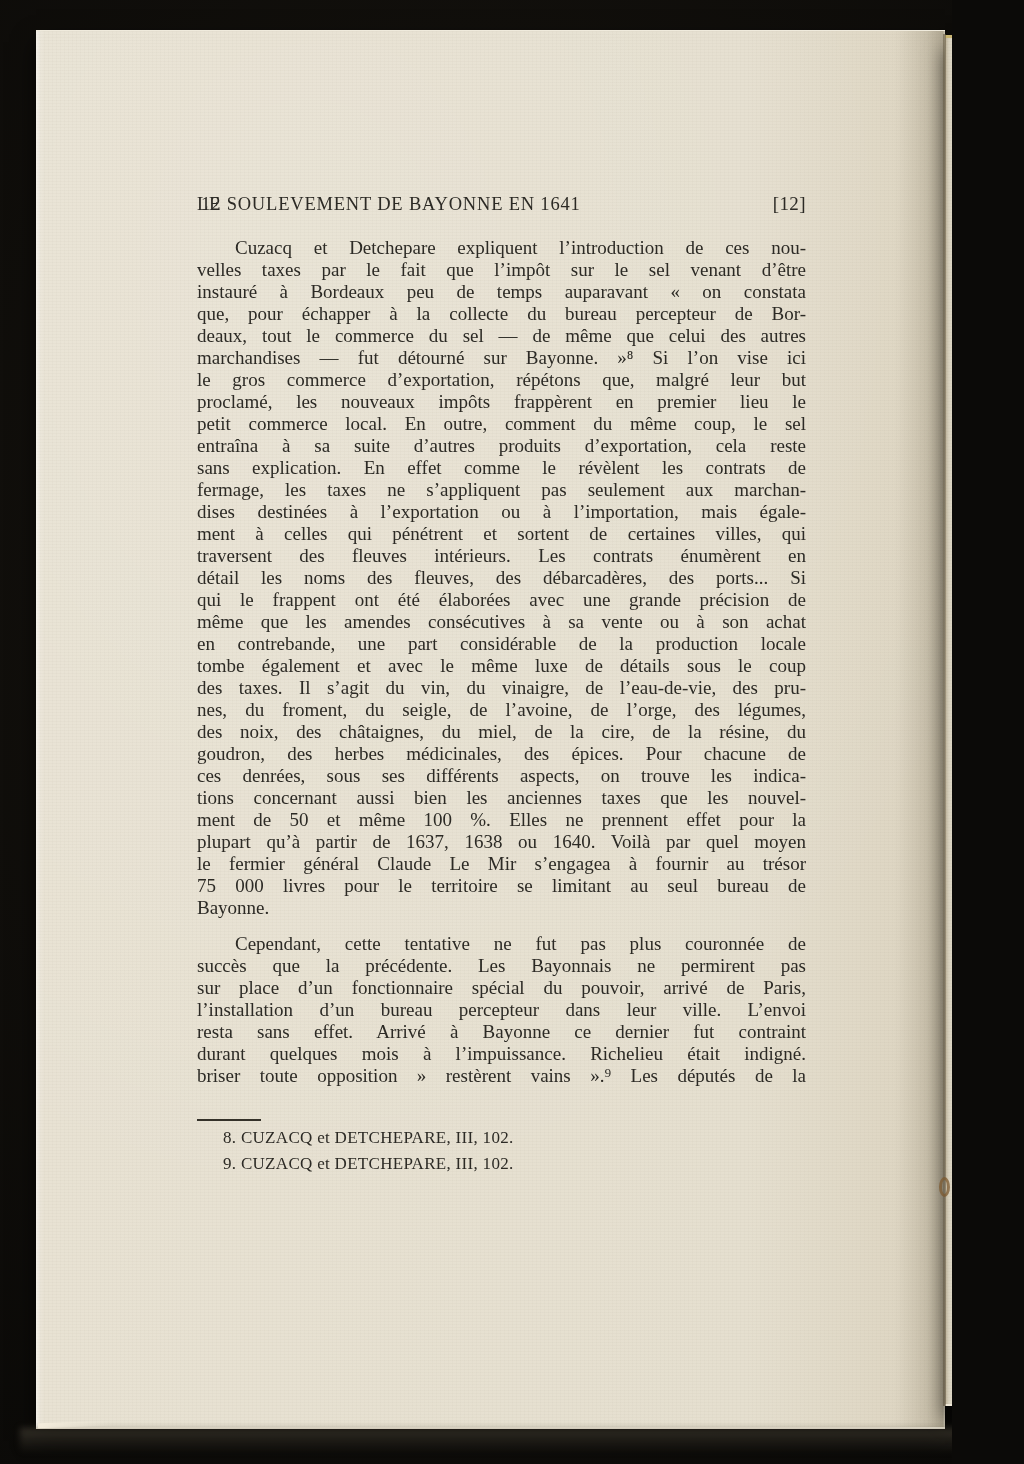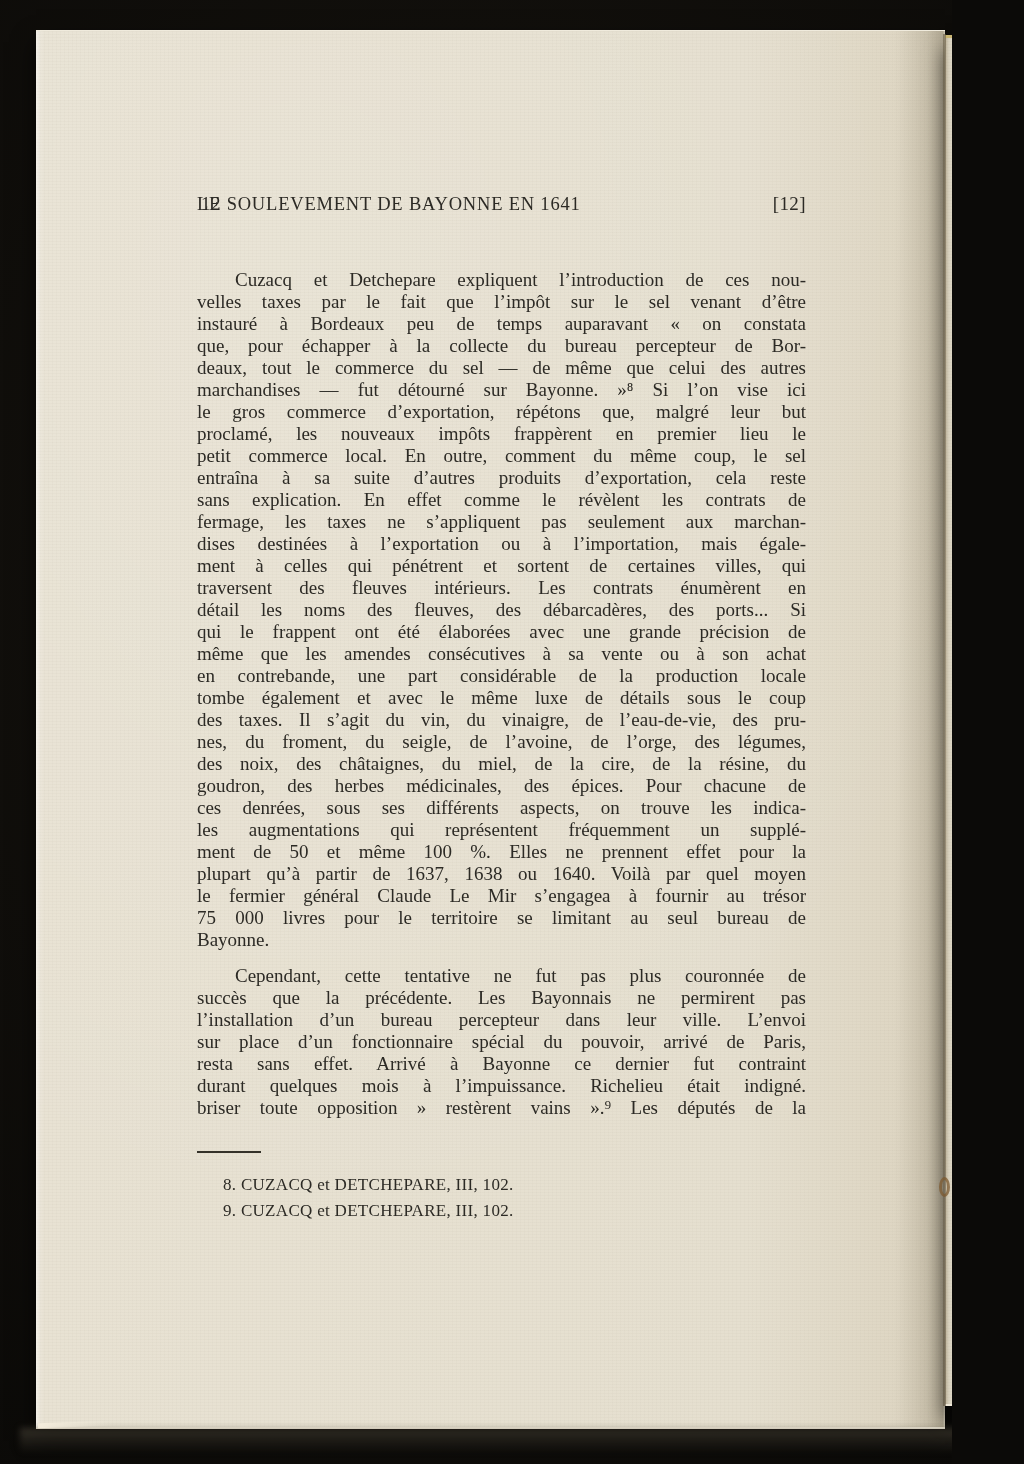--- a/index.html
+++ b/index.html
@@ -113,38 +113,38 @@
   }
   .page-header {
     position: relative;
     height: 22px;
     letter-spacing: 0.4px;
   }
   .page-header .num-left { position: absolute; left: 4px; top: 0; }
   .page-header .running-title { letter-spacing: 0.8px; font-size: 18.5px; }
   .page-header .num-right { position: absolute; right: 0; top: 0; }
   .paragraph { margin: 0; }
-  .para-1 { margin-top: 54px; }
+  .para-1 { margin-top: 22px; }
   .para-2 { margin-top: 14px; }
   .line {
     text-align: justify;
     text-align-last: justify;
     white-space: normal;
     height: 22px;
     overflow: visible;
   }
   .line.first { text-indent: 38px; }
   .line.last { text-align-last: left; }
   .footnote-rule {
     margin-top: 32px;
     width: 64px;
     height: 2px;
     background: #343129;
   }
-  .footnotes { margin-top: 21px; padding-left: 26px; font-size: 17px; }
+  .footnotes { margin-top: 6px; padding-left: 26px; font-size: 17px; }
   .footnote { line-height: 22px; margin-bottom: 4px; letter-spacing: 0.3px; }
 </style>
 </head>
 <body>
 
 <div class="scan">
 
   <div class="page-left"></div>
   <div class="page-right"></div>
   <div class="gutter-fold"></div>
@@ -180,32 +180,32 @@
           <div class="line">détail les noms des fleuves, des débarcadères, des ports... Si</div>
           <div class="line">qui le frappent ont été élaborées avec une grande précision de</div>
           <div class="line">même que les amendes consécutives à sa vente ou à son achat</div>
           <div class="line">en contrebande, une part considérable de la production locale</div>
           <div class="line">tombe également et avec le même luxe de détails sous le coup</div>
           <div class="line">des taxes. Il s’agit du vin, du vinaigre, de l’eau-de-vie, des pru-</div>
           <div class="line">nes, du froment, du seigle, de l’avoine, de l’orge, des légumes,</div>
           <div class="line">des noix, des châtaignes, du miel, de la cire, de la résine, du</div>
           <div class="line">goudron, des herbes médicinales, des épices. Pour chacune de</div>
           <div class="line">ces denrées, sous ses différents aspects, on trouve les indica-</div>
-          <div class="line">les augmentations qui représentent fréquemment un supplé-</div>
+          <div class="line">tions concernant aussi bien les anciennes taxes que les nouvel-</div>
           <div class="line">ment de 50 et même 100 %. Elles ne prennent effet pour la</div>
           <div class="line">plupart qu’à partir de 1637, 1638 ou 1640. Voilà par quel moyen</div>
           <div class="line">le fermier général Claude Le Mir s’engagea à fournir au trésor</div>
           <div class="line">75 000 livres pour le territoire se limitant au seul bureau de</div>
           <div class="line last">Bayonne.</div>
         </div>
         <div class="paragraph para-2">
           <div class="line first">Cependant, cette tentative ne fut pas plus couronnée de</div>
           <div class="line">succès que la précédente. Les Bayonnais ne permirent pas</div>
+          <div class="line">sur place d’un fonctionnaire spécial du pouvoir, arrivé de Paris,</div>
           <div class="line">l’installation d’un bureau percepteur dans leur ville. L’envoi</div>
-          <div class="line">sur place d’un fonctionnaire spécial du pouvoir, arrivé de Paris,</div>
           <div class="line">resta sans effet. Arrivé à Bayonne ce dernier fut contraint</div>
           <div class="line">durant quelques mois à l’impuissance. Richelieu était indigné.</div>
           <div class="line">briser toute opposition » restèrent vains ».⁹ Les députés de la</div>
         </div>
       </div>
 
     <div class="footnote-rule"></div>
     <div class="footnotes">
         <div class="footnote">8. CUZACQ et DETCHEPARE, III, 102.</div>
         <div class="footnote">9. CUZACQ et DETCHEPARE, III, 102.</div>

